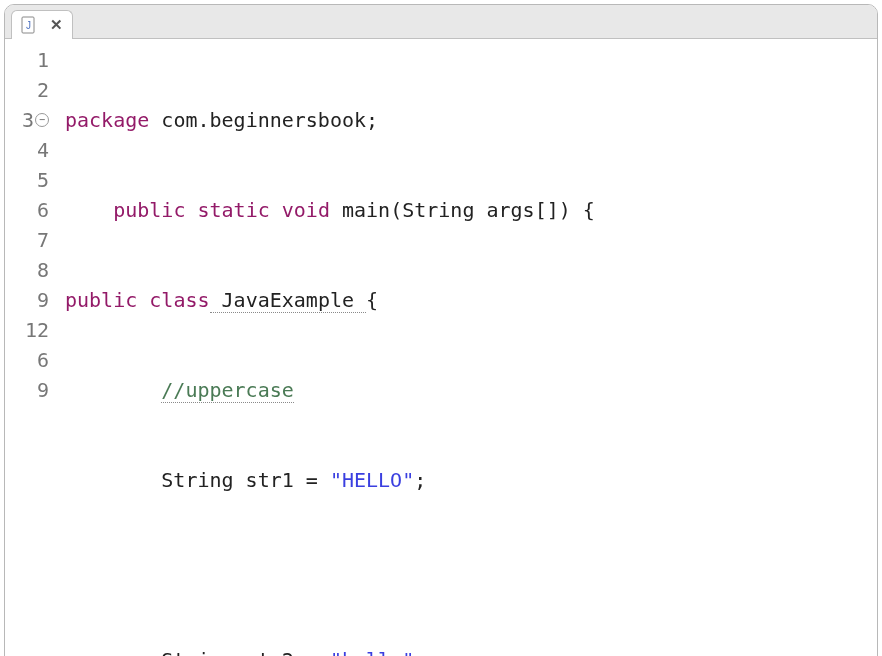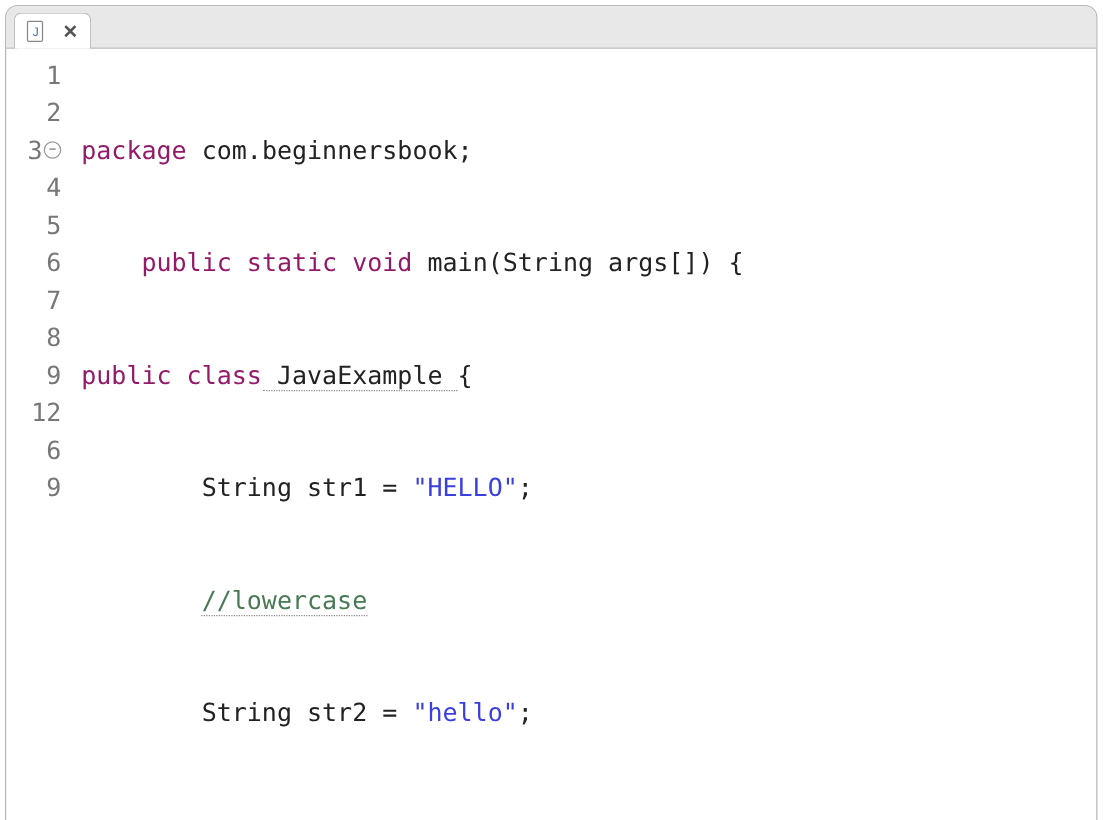--- a/index.html
+++ b/index.html
@@ -159,22 +159,23 @@
         </div>
       <div class="row">
           <span>9</span>
         </div>
     </div>
 
     <div class="code">
       <div class="line"><span class="kw">package</span><span> com.beginnersbook;</span></div>
       <div class="line"><span>    </span><span class="kw">public</span> <span class="kw">static</span> <span class="kw">void</span><span> main(String args[]) {</span></div>
       <div class="line"><span class="kw">public</span> <span class="kw">class</span><span class="dec"> JavaExample </span><span>{</span></div>
+      <div class="line"><span>        </span><span class="cmt">//uppercase</span></div>
       <div class="line"><span>        </span><span>String str1 = </span><span class="str">"HELLO"</span><span>;</span></div>
-      <div class="line"><span>        </span><span class="cmt">//lowercase</span></div>
+      <div class="line"><span>        </span></div>
       <div class="line"><span>        </span><span>String str2 = </span><span class="str">"hello"</span><span>;</span></div>
       
       
       
       
       
     </div>
   </div>
 </div>
 

